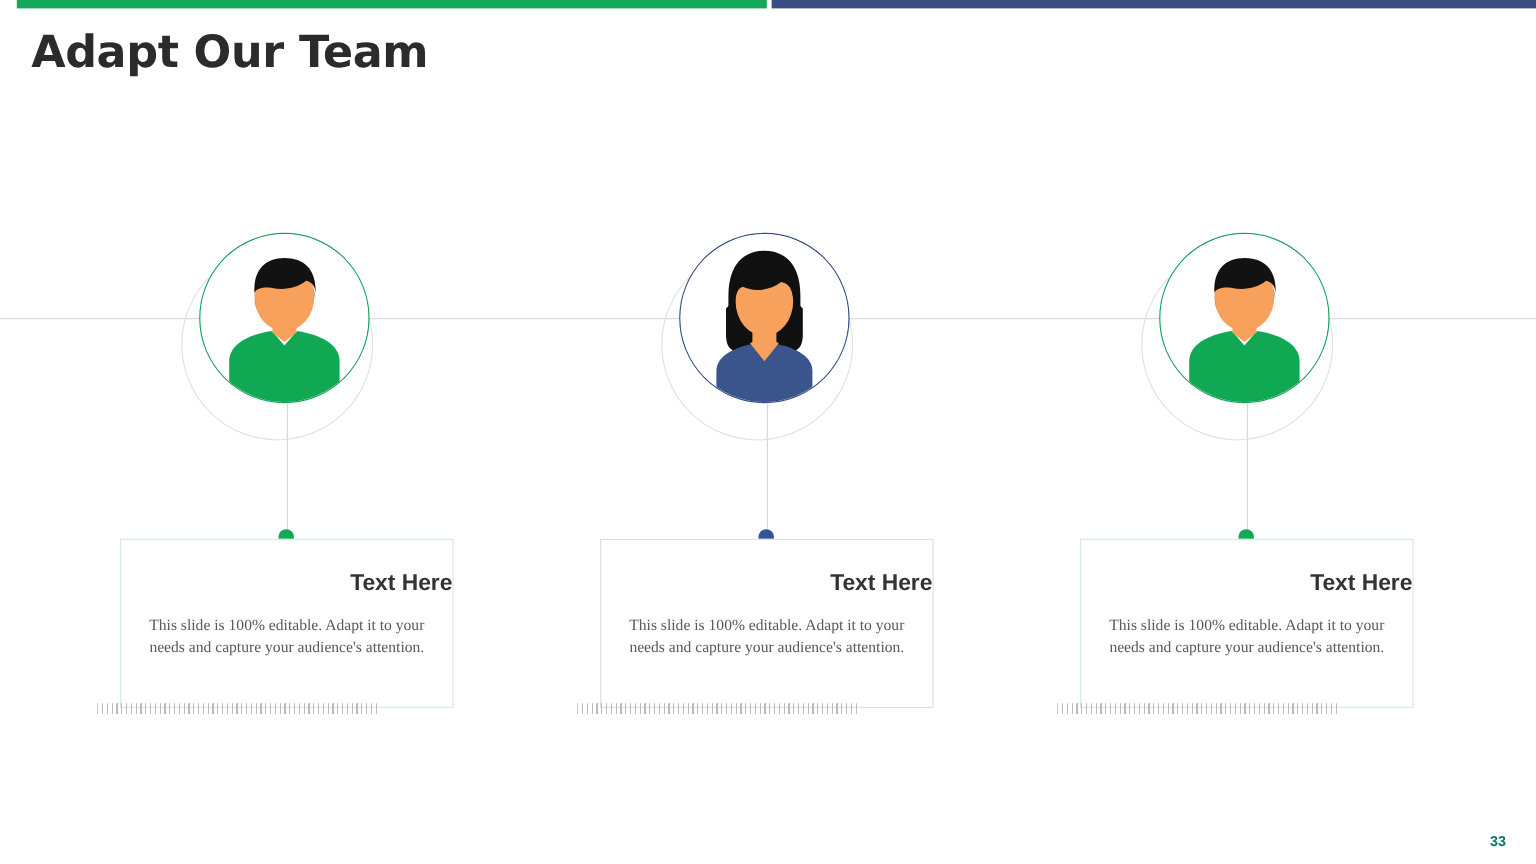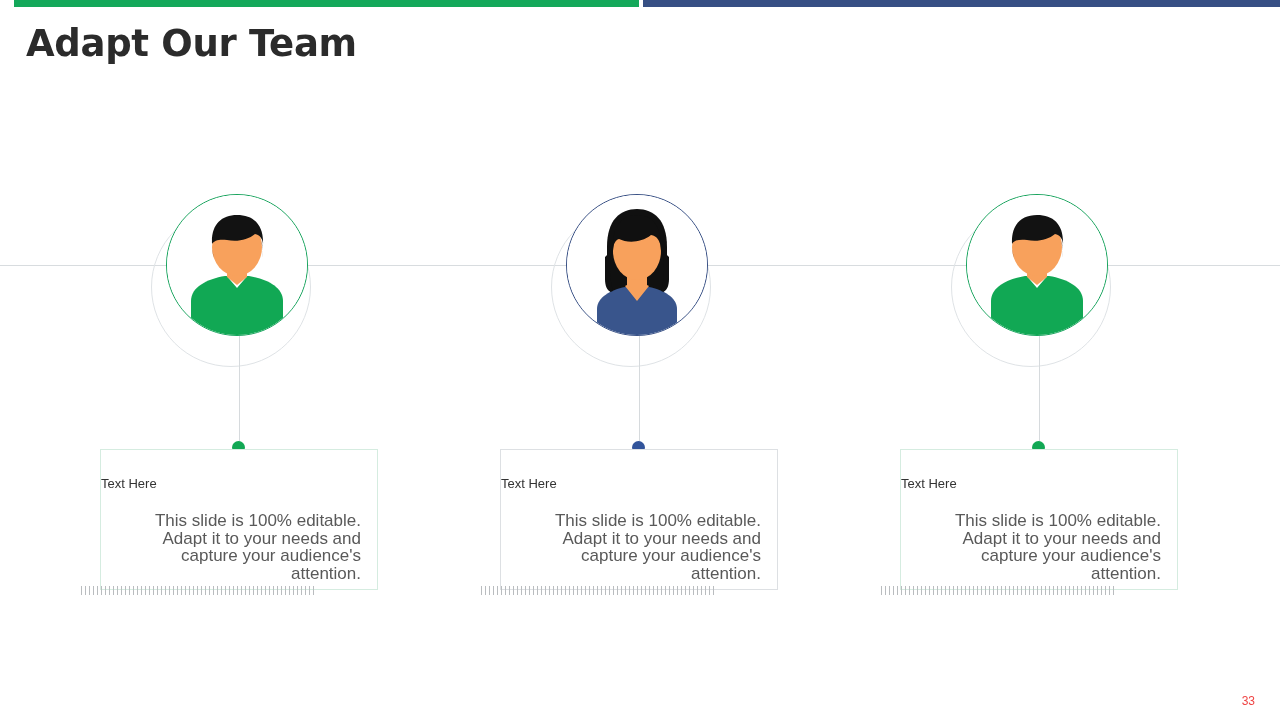--- a/index.html
+++ b/index.html
@@ -131,33 +131,34 @@
     box-sizing: border-box;
     background: #ffffff;
   }
   .card.edge-green { border: 1px solid #d5ece0; }
   .card.edge-gray  { border: 1px solid #dde0e3; }
 
   .card-title {
     position: absolute;
     left: 0; right: 0;
     top: 26px;
-    text-align: left;
-    font-size: 13px;
-    font-weight: normal;
+    text-align: right;
+    font-size: 19px;
+    font-weight: bold;
     color: #333333;
   }
   .card-body {
     position: absolute;
     left: 16px; right: 16px;
     top: 62px;
-    text-align: right;
-    font-size: 17px;
+    text-align: center;
+    font-size: 13px;
     line-height: 17.5px;
     color: #595959;
+    font-family: Liberation Serif, serif;
   }
 
   
   .hatch {
     position: absolute;
     left: 22px;
     top: 586px;
     width: 234px;
     height: 9px;
     background-image: repeating-linear-gradient(
@@ -166,21 +167,22 @@
       rgba(255,255,255,0) 1px, rgba(255,255,255,0) 4px
     );
   }
 
   
   .page-number {
     position: absolute;
     right: 25px;
     bottom: 12px;
     font-size: 12px;
-    color: #ef4444;
+    color: #0f766e;
+    font-weight: bold;
   }
 </style>
 </head>
 <body>
 
 <div class="topbar">
   <div class="seg-green"></div>
   <div class="seg-blue"></div>
 </div>
 

